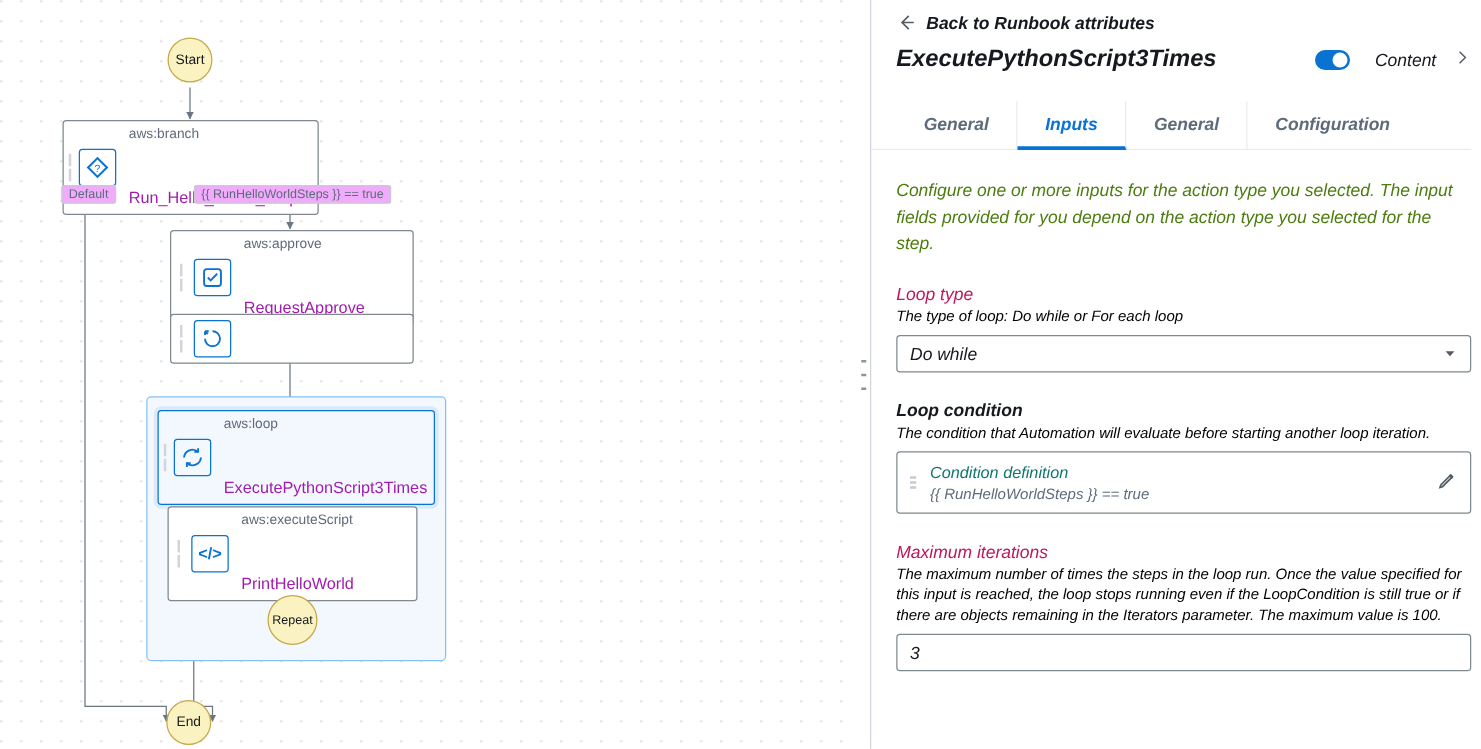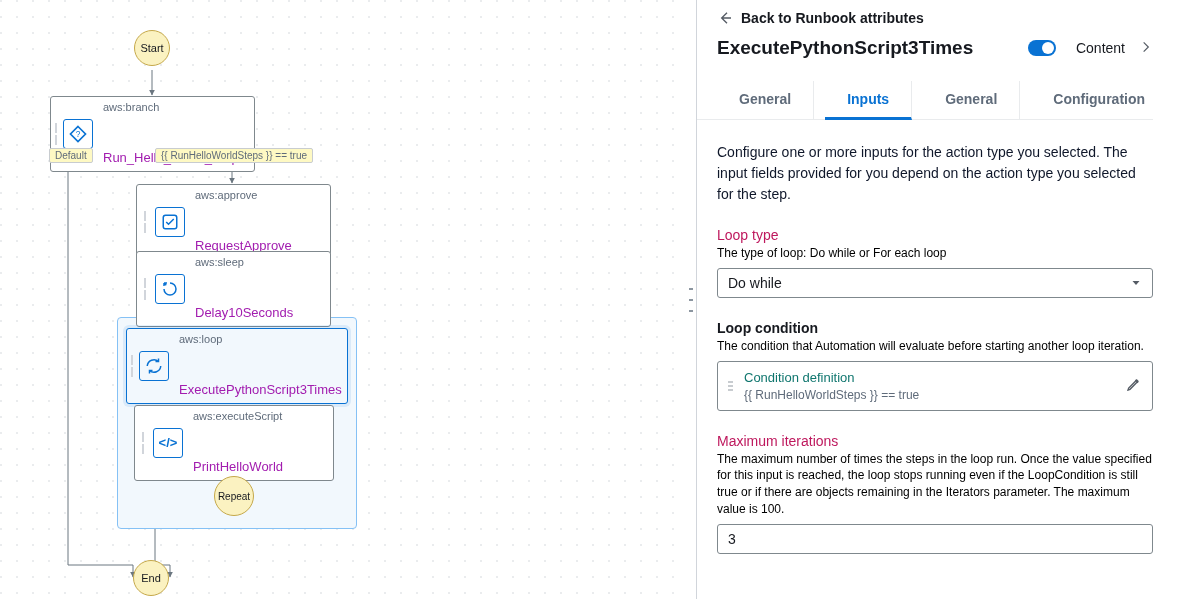--- a/index.html
+++ b/index.html
@@ -75,21 +75,21 @@
       background:#f2f8fd;
       border:1px solid #85c1f5;
       border-radius:4px;
       z-index:1;
     }
 
     .edge-label {
       position:absolute;
       font-size:10px;
       color:#5f6b7a;
-      background:#fef9c3;
+      background:#f0abfc;
       border:1px solid #c8ccd0;
       padding:1px 5px;
       border-radius:2px;
       z-index:2;
     }
 
     
     .divider {
       width:12px;
       display:flex;
@@ -102,52 +102,53 @@
     .divider .handle {
       width:4px; height:24px;
       display:flex; flex-direction:column; justify-content:space-between;
       color:#8c96a0;
     }
     .divider .handle span{height:2px;background:#8c96a0;width:4px}
 
     
     .panel {
       flex:1;
-      padding: 8px 32px 20px 0;
+      padding: 8px 8px 20px 0;
       overflow:hidden;
+      font-style:italic;
     }
     .back-row { display:flex; align-items:center; gap:8px; padding:2px 0 10px 20px; cursor:pointer; }
     .back-row svg{width:16px;height:16px;color:#545b64}
     .back-row span { font-weight:700; font-size:14px; color:#16191f; }
 
     .title-row { display:flex; align-items:center; justify-content:space-between; padding:0 0 22px 20px; }
     .title-row h1 { font-size:19px; font-weight:700; }
     .title-row .right { display:flex; align-items:center; gap:14px; }
     .toggle { display:flex; align-items:center; gap:20px; font-size:14px; }
     .toggle-sw {
       width:28px;height:16px;border-radius:10px;background:#0972d3;position:relative;
     }
     .toggle-sw::after{content:"";position:absolute;width:12px;height:12px;border-radius:50%;background:#fff;top:2px;right:2px;}
     .chev { font-size:20px; color:#545b64; cursor:pointer;}
 
     .tabs {
-      display:flex; gap:11px; padding-left:20px; border-bottom:1px solid #e9ebed;
+      display:flex; gap:0; padding-left:20px; border-bottom:1px solid #e9ebed;
     }
     .tab {
       padding: 10px 22px;
       font-size:14px; font-weight:700;
       color:#5f6b7a;
       cursor:pointer;
       border-right:1px solid #e9ebed;
     }
     .tab:last-child{border-right:none}
     .tab.active { color:#0972d3; border-bottom:3px solid #0972d3; margin-bottom:-1px; }
 
     .panel-body { padding: 22px 0 0 20px; font-size:14px; }
-    .help-p { color:#0f172a; margin-bottom:22px; line-height:1.5; }
+    .help-p { color:#4d7c0f; margin-bottom:22px; line-height:1.5; }
 
     .form-sec { margin-bottom:22px; }
     .form-sec .lbl { font-weight:400; font-size:14px; color:#be185d; margin-bottom:2px;}
     .form-sec .desc { font-size:12px; color:#000000; margin-bottom:6px; line-height:1.4;}
     .sec-h { font-weight:700; font-size:14px; margin-bottom:2px; }
 
     .select {
       border:1px solid #7f888d; border-radius:3px;
       padding:6px 10px;
       display:flex; justify-content:space-between; align-items:center;
@@ -259,24 +260,20 @@
   <div class="node" style="left:136px;top:251px;width:195px">
     <div class="grip">
         <span></span>
         <span></span>
       </div>
     <div class="ico">
       <svg width="18" height="18" viewBox="0 0 24 24" fill="none" stroke="currentColor" stroke-width="2">
           <path d="M4 12a8 8 0 1 0 8-8"></path>
           <path d="M4 4l3 3M4 4v4M4 4h4"></path>
         </svg>
-    </div>
-    <div class="txt">
-      <span class="t1">aws:sleep</span>
-      <span class="t2">Delay10Seconds</span>
     </div>
   </div>
 
   <div class="loop-box" style="left:117px;top:317px;width:240px;height:212px"></div>
 
   <div class="node selected" style="left:126px;top:328px;width:222px">
     <div class="grip">
         <span></span>
         <span></span>
       </div>

